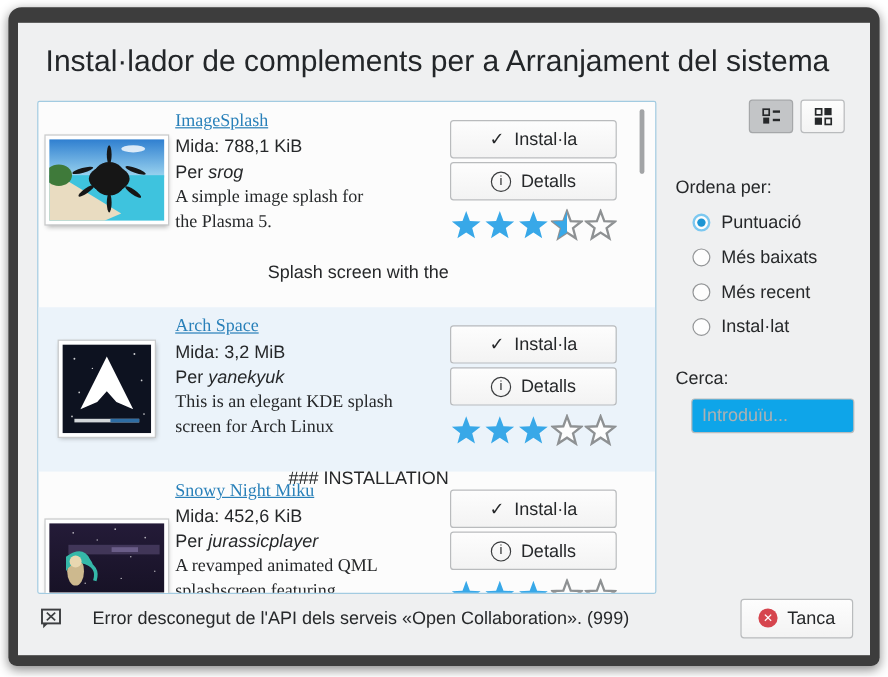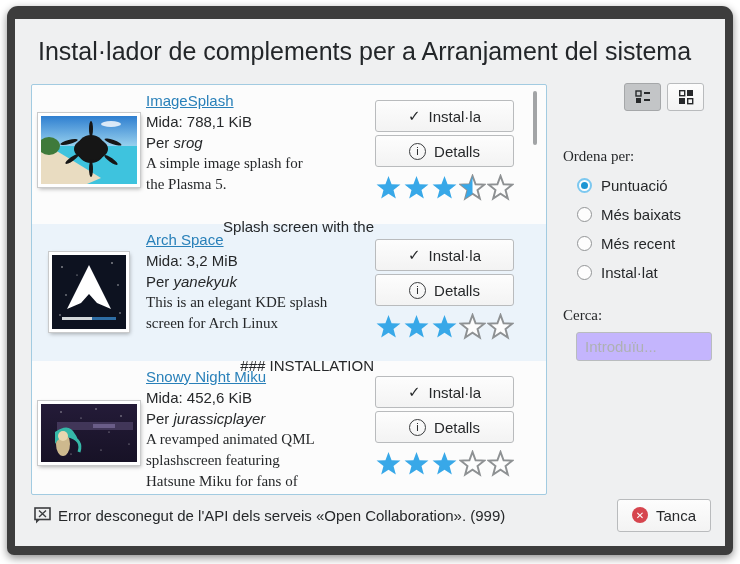--- a/index.html
+++ b/index.html
@@ -8,57 +8,57 @@
   .frame{position:absolute;left:7px;top:6px;width:726px;height:549px;background:#3d3d3d;
          border-radius:11px 11px 7px 7px;box-shadow:0 3px 9px rgba(0,0,0,.45);}
   .content{position:absolute;left:8px;top:13px;right:8px;bottom:9px;background:#eff0f1;}
   .title{position:absolute;left:23px;top:18px;font-size:25px;color:#232629;}
 
   
   .list-frame{position:absolute;left:16px;top:65px;width:514px;height:409px;background:#fcfcfc;
               border:1px solid #a2cbe1;border-radius:2px;overflow:hidden;}
   .row{display:flex;box-sizing:border-box;}
   .row.r0{height:139px}.row.r1{height:137px}.row.r2{height:160px}
-  .row.selected{background:#ebf3fa;}
+  .row.selected{background:#ebf3fa;margin-top:32px;}
   .thumb-col{width:114px;flex:none;display:flex;justify-content:center;align-items:flex-start;padding-top:28px;}
   .row.r2 .thumb-col{padding-top:40px;}
   .thumb{background:#fff;border:3px solid #fff;outline:1px solid #c9cacb;box-shadow:1px 2px 4px rgba(0,0,0,.3);}
   .thumb svg{display:block;}
   .info{flex:1;padding-top:5px;line-height:21px;font-size:15px;min-width:0;}
-  .addon-link{color:#2980b9;text-decoration:underline;cursor:pointer;}
+  .addon-link{color:#2980b9;text-decoration:underline;cursor:pointer;font-family:Liberation Serif, serif;}
   .summary{white-space:pre-line;font-family:Liberation Serif, serif;}
   .extra{margin-top:21px;white-space:pre-line;text-align:right;}
   .actions{width:140px;flex:none;margin-right:32px;padding-top:15px;display:flex;flex-direction:column;align-items:flex-end;}
   .btn{height:32px;width:139px;box-sizing:border-box;display:flex;align-items:center;justify-content:center;gap:8px;
        background:linear-gradient(#fdfdfd,#f3f3f3);border:1px solid #b9bbbd;border-radius:3px;
        font-size:15px;color:#26282a;margin-bottom:3px;cursor:pointer;font-family:inherit;}
   .check{font-size:15px;}
   .info-i{width:15px;height:15px;border:1px solid #3a3c3e;border-radius:50%;font-size:11px;font-style:normal;
           display:inline-flex;align-items:center;justify-content:center;}
   .stars{display:flex;gap:1px;margin-top:4px;}
   .star{width:27px;height:27px;}
   .scroll-thumb{position:absolute;right:9px;top:6px;width:4px;height:54px;background:#a2a4a6;border-radius:2px;}
 
   
   .vbtn{position:absolute;top:64px;width:37px;height:28px;box-sizing:border-box;border:1px solid #b9bbbd;border-radius:3px;
         background:linear-gradient(#fdfdfd,#f3f3f3);display:flex;align-items:center;justify-content:center;cursor:pointer;}
   .vbtn.pressed{background:#c3c5c7;border-color:#a5a7a9;}
-  .side-label{position:absolute;left:548px;font-size:15px;color:#26282a;font-family:Liberation Serif, serif;}
+  .side-label{position:absolute;left:548px;font-size:15px;color:#26282a;}
   .radio-group{position:absolute;left:562px;top:152px;}
   .radio-row{display:flex;align-items:center;gap:9px;height:29px;font-size:15px;cursor:pointer;text-align:center;}
   .radio{width:15px;height:15px;border-radius:50%;border:1px solid #939597;background:#fdfdfd;box-sizing:border-box;position:relative;flex:none;}
   .radio.selected{border:2px solid #7cc8f0;}
   .radio.selected::after{content:'';position:absolute;inset:2px;border-radius:50%;background:#1d95d3;}
   .search-input{position:absolute;left:561px;top:313px;width:136px;height:29px;box-sizing:border-box;
-                border:1px solid #b9bcbe;border-radius:3px;background:#c4b5fd;padding:0 8px;
+                border:1px solid #b9bcbe;border-radius:3px;background:#0ea5e9;padding:0 8px;
                 font-size:15px;font-family:inherit;color:#26282a;}
   .search-input::placeholder{color:#aeb1b3;}
 
   
-  .footer{position:absolute;left:17px;right:14px;top:478px;height:36px;display:flex;align-items:center;gap:5px;}
+  .footer{position:absolute;left:17px;right:14px;top:478px;height:36px;display:flex;align-items:center;gap:24px;}
   .err-text{font-size:15px;color:#26282a;}
   .close-btn{margin-left:auto;width:auto;padding:0 14px;height:33px;margin-bottom:0;}
   .close-icon{width:16px;height:16px;border-radius:50%;background:#d6454e;color:#fff;font-size:10px;font-weight:bold;
               display:flex;align-items:center;justify-content:center;flex:none;}
 </style>
 </head>
 <body>
 
 <div class="frame">
   <div class="content">

